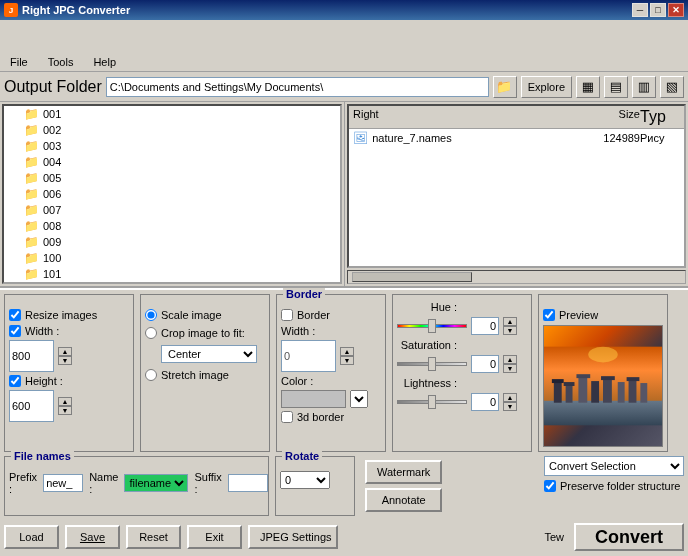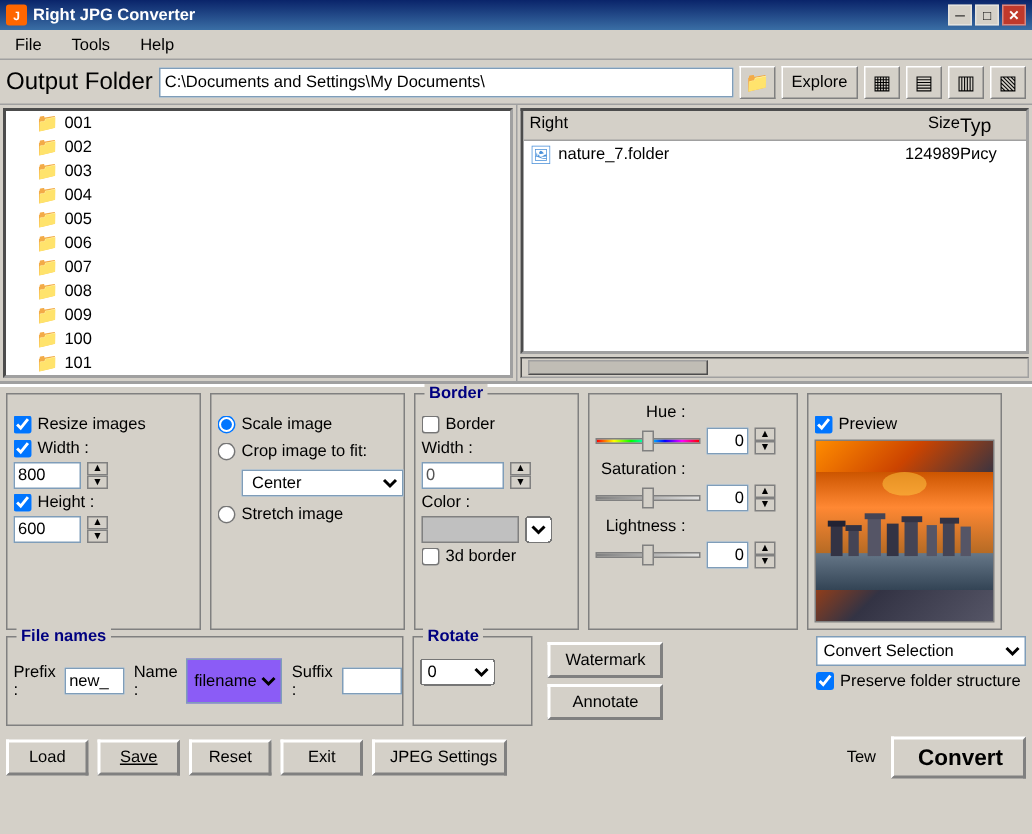--- a/index.html
+++ b/index.html
@@ -61,20 +61,21 @@
     .title-btn.close { background: #c0392b; color: white; }
     
     .menu-bar {
       background: #d4d0c8;
       border-bottom: 1px solid #a0a0a0;
       height: 20px;
       display: flex;
       align-items: center;
       padding: 0 4px;
       gap: 8px;
+      margin-top: 32px;
     }
     .menu-item {
       padding: 2px 6px;
       cursor: pointer;
       font-size: 11px;
     }
     
     .toolbar {
       background: #d4d0c8;
       height: 30px;
@@ -165,21 +166,21 @@
       margin: 2px;
     }
     .file-list-header {
       display: flex;
       background: #d4d0c8;
       border-bottom: 1px solid #a0a0a0;
       padding: 2px 4px;
     }
     .col-name { flex: 1; font-size: 11px; }
     .col-size { width: 60px; font-size: 11px; text-align: right; }
-    .col-type { width: 40px; font-size: 13px; }
+    .col-type { width: 40px; font-size: 16px; }
     .file-row {
       display: flex;
       align-items: center;
       padding: 2px 4px;
       cursor: pointer;
     }
     .file-icon {
       font-size: 12px;
       margin-right: 4px;
       color: #4a90d9;
@@ -232,21 +233,21 @@
       margin-bottom: 4px;
     }
     .field-row {
       display: flex;
       align-items: center;
       gap: 4px;
       margin-bottom: 3px;
     }
     .num-input {
       width: 45px;
-      height: 18px;
+      height: 32px;
       border: 1px solid #7f9db9;
       background: white;
       padding: 0 2px;
       font-size: 11px;
     }
     .spin-btn {
       width: 14px;
       height: 9px;
       background: #d4d0c8;
       border: 1px solid #808080;
@@ -358,23 +359,23 @@
     .text-input-sm {
       width: 40px;
       height: 18px;
       border: 1px solid #7f9db9;
       background: white;
       padding: 0 2px;
       font-size: 11px;
     }
     .select-medium {
       width: 80px;
-      height: 30px;
+      height: 18px;
       border: 1px solid #7f9db9;
-      background: #8b5cf6;
+      background: #22c55e;
       font-size: 11px;
     }
     
     .rotate-panel {
       width: 80px;
       padding-top: 14px;
     }
     
     .action-btn {
       height: 24px;
@@ -507,21 +508,21 @@
   <div class="file-list-pane">
     <div class="file-list-container">
       <div class="file-list-header">
         <span class="col-name">Right</span>
         <span class="col-size">Size</span>
         <span class="col-type">Typ</span>
       </div>
       <div id="file-rows">
           <div class="file-row">
             <span class="file-icon">🖼</span>
-            <span style="flex:1;">nature_7.folder</span>
+            <span style="flex:1;">nature_7.names</span>
             <span style="width:60px;text-align:right;">124989</span>
             <span style="width:40px;">Рису</span>
           </div>
         </div>
     </div>
 
     <div style="height:14px; background:#d4d0c8; border:1px inset #a0a0a0; display:flex; align-items:center; margin:0 2px 2px 2px;">
       <div style="width:120px; height:10px; background:#c0bdb5; border:1px outset #a0a0a0; margin-left:4px;"></div>
     </div>
   </div>
@@ -563,21 +564,21 @@
     <div class="panel-group scale-panel">
       <div class="radio-row">
         <input type="radio" name="scale" checked="" style="">
         <span>Scale image</span>
       </div>
       <div class="radio-row">
         <input type="radio" name="scale" style="">
         <span>Crop image to fit:</span>
       </div>
       <div style="padding-left:16px; margin-bottom:6px;">
-        <select class="select-small" style="width:108px;">
+        <select class="select-small" style="width:96px;">
           <option>Center</option>
         </select>
       </div>
       <div class="radio-row">
         <input type="radio" name="scale" style="">
         <span>Stretch image</span>
       </div>
     </div>
 
     <div class="panel-group border-panel">
@@ -743,15 +744,15 @@
 
   <div style="display:flex; align-items:center; gap:6px; padding:3px 0;">
     <button class="action-btn" style="width:55px;">Load</button>
     <button class="action-btn" style="width:55px;text-decoration:underline;">Save</button>
     <button class="action-btn" style="width:55px;">Reset</button>
     <button class="action-btn" style="width:55px;">Exit</button>
     <button class="action-btn" style="width:90px;">JPEG Settings</button>
     <div style="flex:1;"></div>
 
     <span style="font-size:11px; margin-right:4px;">Tew</span>
-    <button class="convert-big-btn" style="width:90px; height:28px; font-size:15px; font-weight:bold;">Convert</button>
+    <button class="convert-big-btn" style="width:110px; height:28px; font-size:18px; font-weight:bold;">Convert</button>
   </div>
 </div>
 
 </body></html>

